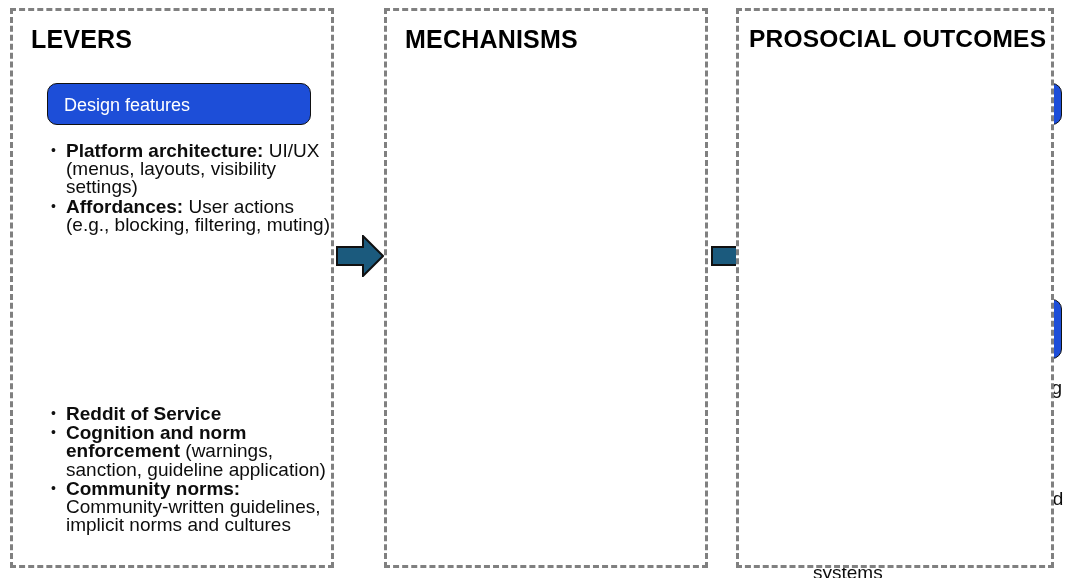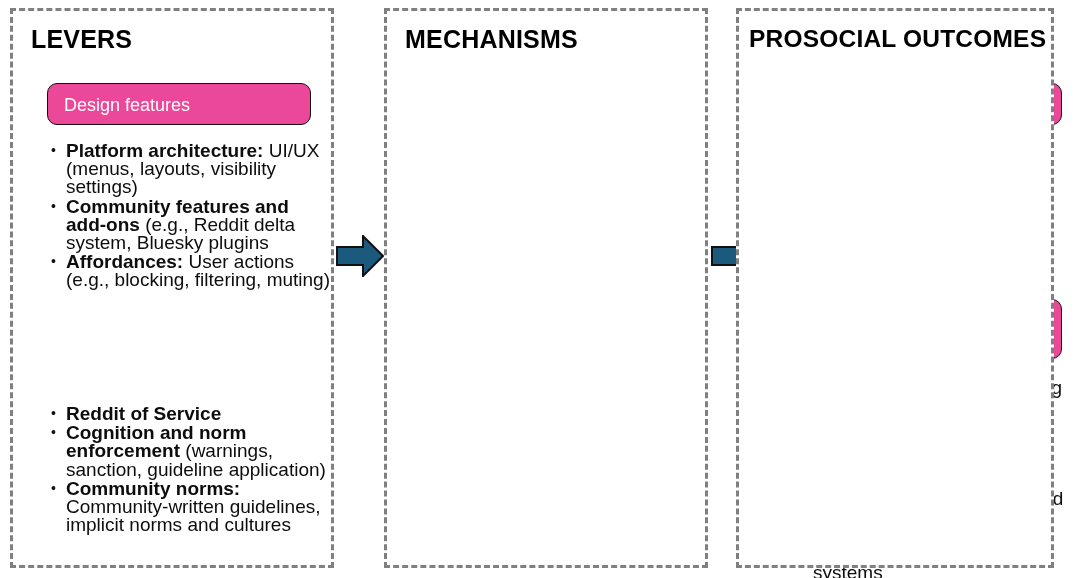--- a/index.html
+++ b/index.html
@@ -41,21 +41,21 @@
     letter-spacing: 0.2px;
     color: #000000;
     white-space: nowrap;
   }
   #col-outcomes .col-title { left: 10px; font-size: 24.5px; }
 
   
   .pill {
     position: absolute;
     box-sizing: border-box;
-    background: #ec4899;
+    background: #1d4ed8;
     border: 1.5px solid #111111;
     border-radius: 10px;
     color: #ffffff;
     font-size: 18px;
     line-height: 25px;
     padding: 9px 14px 9px 16px;
   }
 
   
   .bullets {
@@ -113,21 +113,20 @@
 
 <div id="canvas">
 
   <section class="column" id="col-levers">
     <div class="col-title">LEVERS</div>
 
     <div class="pill" id="pill-design">Design features</div>
 
     <ul class="bullets" id="levers-list-1">
       <li><b>Platform architecture:</b><span> UI/UX (menus, layouts, visibility settings)</span></li>
-      <li><b>Community features and add-ons</b><span> (e.g., Reddit delta system, Bluesky plugins</span></li>
       <li><b>Affordances:</b><span> User actions (e.g., blocking, filtering, muting)</span></li>
     </ul>
 
 
     <ul class="bullets" id="levers-list-2">
       <li><b>Reddit of Service</b><span></span></li>
       <li><b>Cognition and norm enforcement</b><span> (warnings, sanction, guideline application)</span></li>
       <li><b>Community norms:</b><span> Community-written guidelines, implicit norms and cultures</span></li>
     </ul>
   </section>

